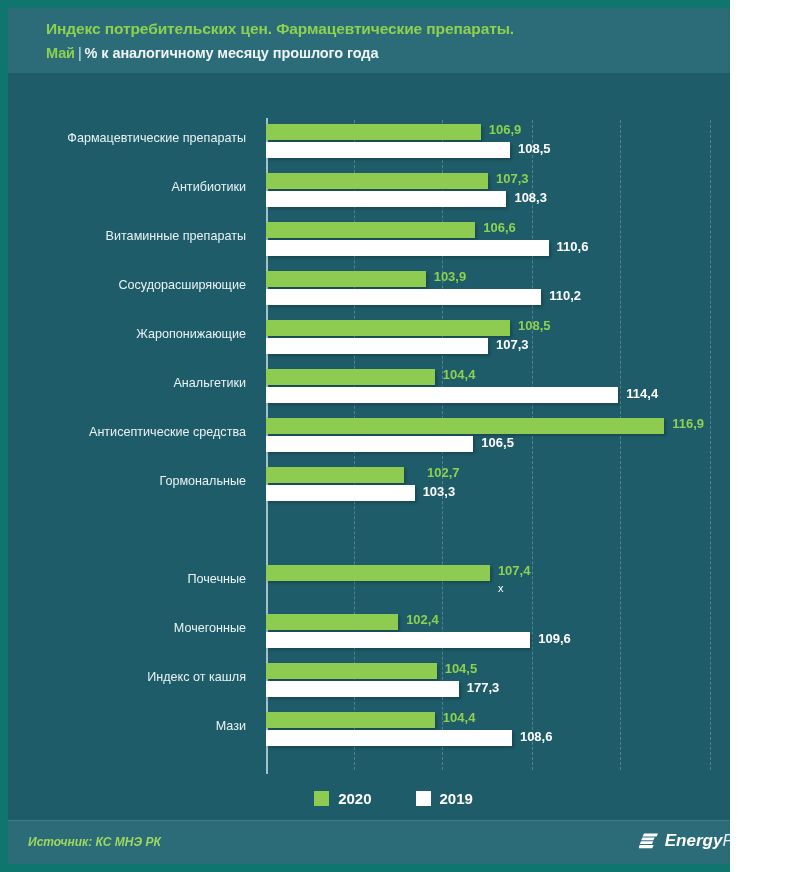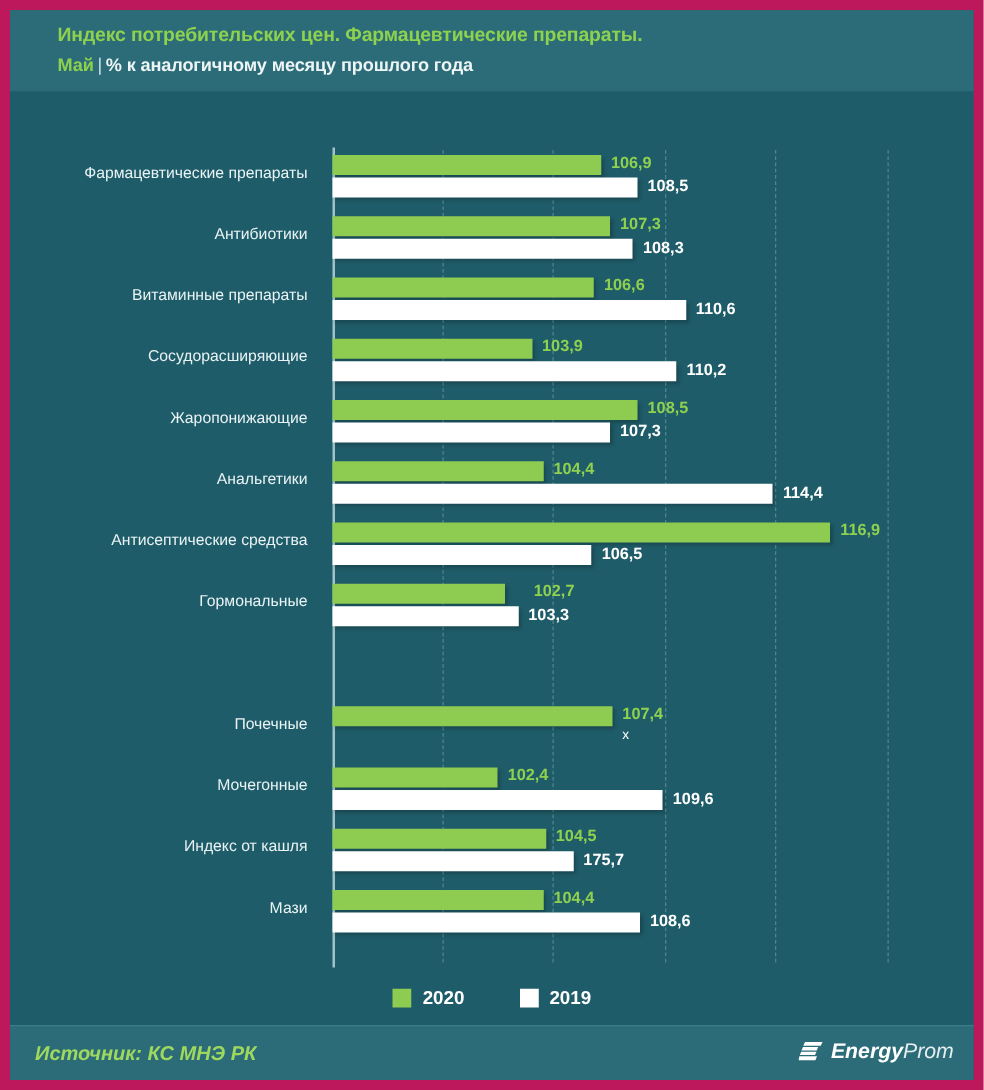--- a/index.html
+++ b/index.html
@@ -6,23 +6,23 @@
 
   html, body {
     width: 787px;
     height: 872px;
     background: #ffffff;
     font-family: "Liberation Sans", sans-serif;
   }
 
   #frame {
     position: relative;
-    width: 787px;
+    width: 730px;
     height: 872px;
-    background: #be185d;
+    background: #0f766e;
     overflow: hidden;
   }
 
   
   #card {
     position: absolute;
     left: 8px;
     top: 8px;
     width: 771px;
     height: 856px;
@@ -149,21 +149,21 @@
     bottom: 0;
     width: 771px;
     height: 44px;
     background: #2b6c78;
     border-top: 1px solid #3d7d88;
   }
   #source {
     position: absolute;
     left: 20px;
     top: 14px;
-    font-size: 16px;
+    font-size: 12px;
     font-style: italic;
     font-weight: bold;
     color: #9fd85f;
     white-space: nowrap;
   }
   #logo {
     position: absolute;
     right: 16px;
     top: 10px;
     display: flex;
@@ -266,21 +266,21 @@
           <div class="bar y2020" style="left: 258px; width: 132.132px;"></div>
           <div class="val y2020" style="left: 398.132px;">102,4</div>
           <div class="bar y2019" style="left: 258px; width: 264.264px;"></div>
           <div class="val y2019" style="left: 530.264px;">109,6</div>
         </div>
         <div class="row" style="top: 586px;">
           <div class="cat-label">Индекс от кашля</div>
           <div class="bar y2020" style="left: 258px; width: 170.67px;"></div>
           <div class="val y2020" style="left: 436.67px;">104,5</div>
           <div class="bar y2019" style="left: 258px; width: 192.692px;"></div>
-          <div class="val y2019" style="left: 458.692px;">175,7</div>
+          <div class="val y2019" style="left: 458.692px;">177,3</div>
         </div>
         <div class="row" style="top: 635px; padding-left: 20px;">
           <div class="cat-label">Мази</div>
           <div class="bar y2020" style="left: 258px; width: 168.835px;"></div>
           <div class="val y2020" style="left: 434.835px;">104,4</div>
           <div class="bar y2019" style="left: 258px; width: 245.912px;"></div>
           <div class="val y2019" style="left: 511.912px;">108,6</div>
         </div>
       </div>
 

